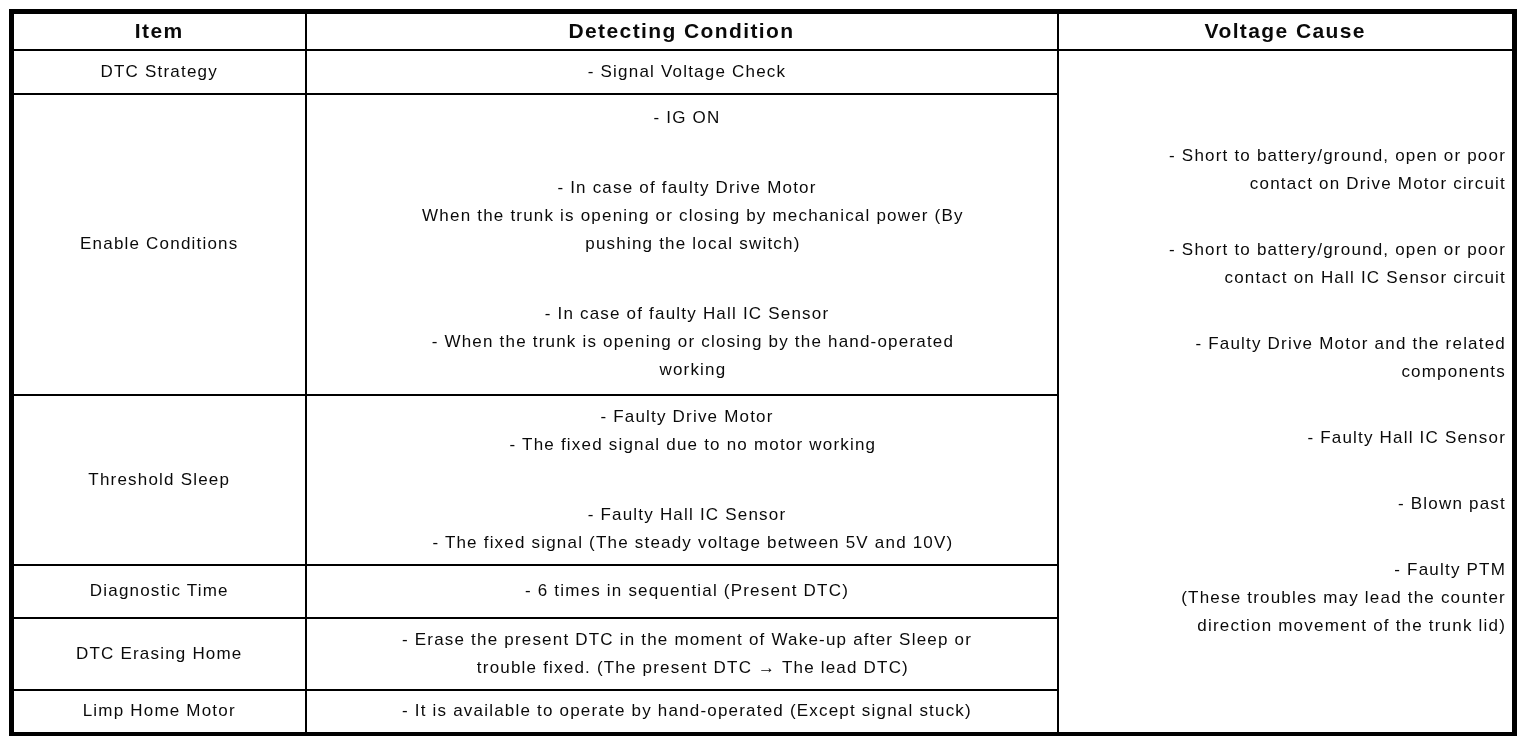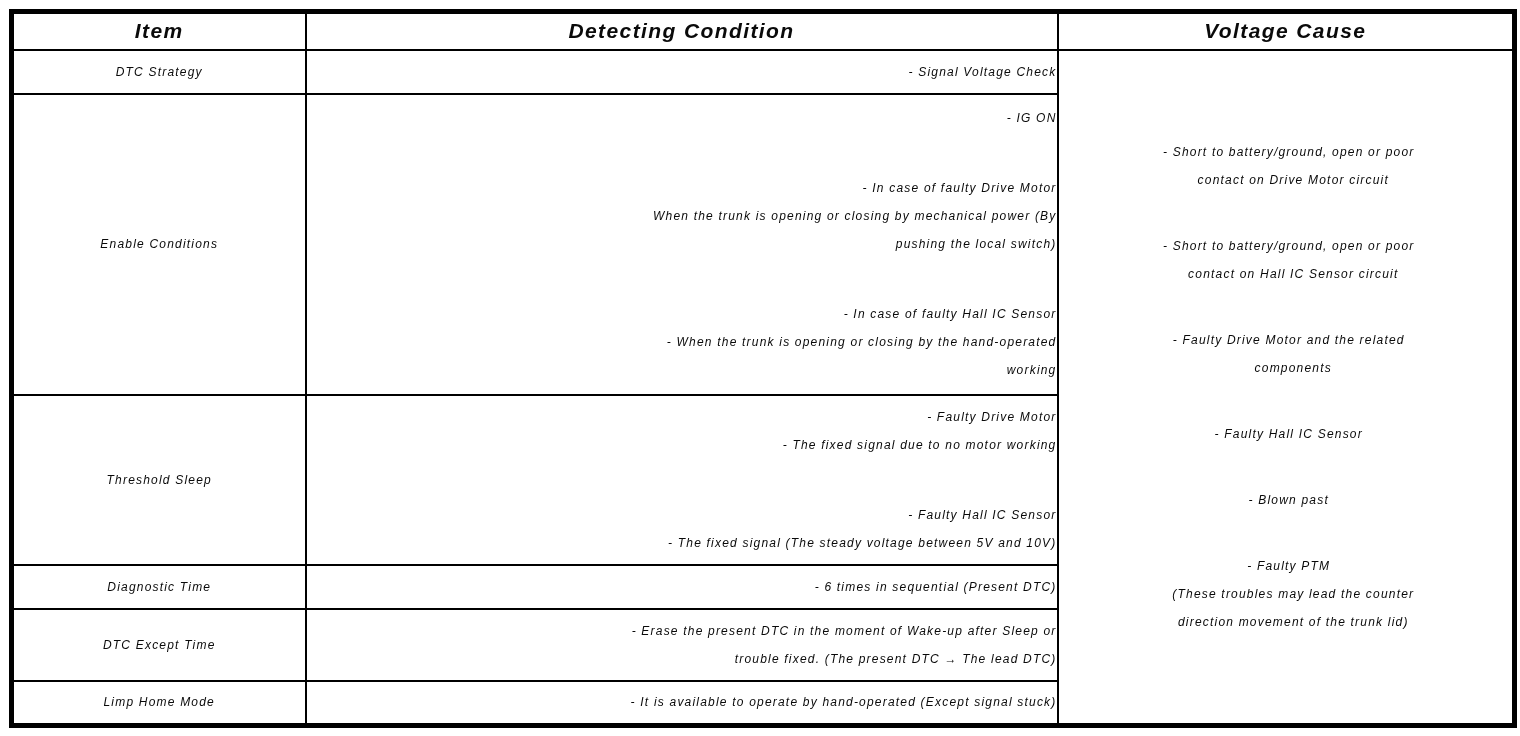--- a/index.html
+++ b/index.html
@@ -13,47 +13,46 @@
     font-family: "Liberation Sans", "DejaVu Sans", sans-serif;
     color: #0a0a0a;
     -webkit-font-smoothing: antialiased;
   }
   table.dtc-table {
     border-collapse: collapse;
     table-layout: fixed;
     width: 1503px;
     margin: 9px 12px 0 9px;
     border: 5px solid #000;
-    font-style: italic;
   }
   .dtc-table th,
   .dtc-table td {
     border: 2px solid #000;
     padding: 0;
     vertical-align: middle;
-    font-size: 12px;
+    font-size: 17px;
     letter-spacing: 1.2px;
     line-height: 28px;
   }
   .dtc-table th {
     font-size: 21px;
     font-weight: bold;
     text-align: center;
     letter-spacing: 1.4px;
   }
   td.cell-item {
     text-align: center;
   }
   td.cell-cond {
-    text-align: right;
+    text-align: center;
     padding-left: 11px;
     padding-right: 0;
   }
   td.cell-cause {
-    text-align: center;
+    text-align: right;
     padding-left: 13px;
     padding-right: 6px;
     vertical-align: middle;
   }
   .block {
     white-space: pre;
   }
   td.cell-cond .block + .block {
     margin-top: 42px;
   }
@@ -114,35 +113,35 @@
   <tr style="height: 170px;">
     <td class="cell-item">Threshold Sleep</td>
     <td class="cell-cond">
       <div class="block">- Faulty Drive Motor
   - The fixed signal due to no motor working</div>
       <div class="block">- Faulty Hall IC Sensor
   - The fixed signal (The steady voltage between 5V and 10V)</div>
     </td>
   </tr>
 
-  <tr style="height: 44px;">
+  <tr style="height: 53px;">
     <td class="cell-item">Diagnostic Time</td>
     <td class="cell-cond">
       <div class="block">- 6 times in sequential (Present DTC)</div>
     </td>
   </tr>
 
   <tr style="height: 72px;">
-    <td class="cell-item">DTC Except Time</td>
+    <td class="cell-item">DTC Erasing Home</td>
     <td class="cell-cond">
       <div class="block">- Erase the present DTC in the moment of Wake-up after Sleep or
   trouble fixed. (The present DTC → The lead DTC)</div>
     </td>
   </tr>
 
   <tr style="height: 45px;">
-    <td class="cell-item">Limp Home Mode</td>
+    <td class="cell-item">Limp Home Motor</td>
     <td class="cell-cond">
       <div class="block">- It is available to operate by hand-operated (Except signal stuck)</div>
     </td>
   </tr>
 </tbody>
   </table>
 
 </body></html>

